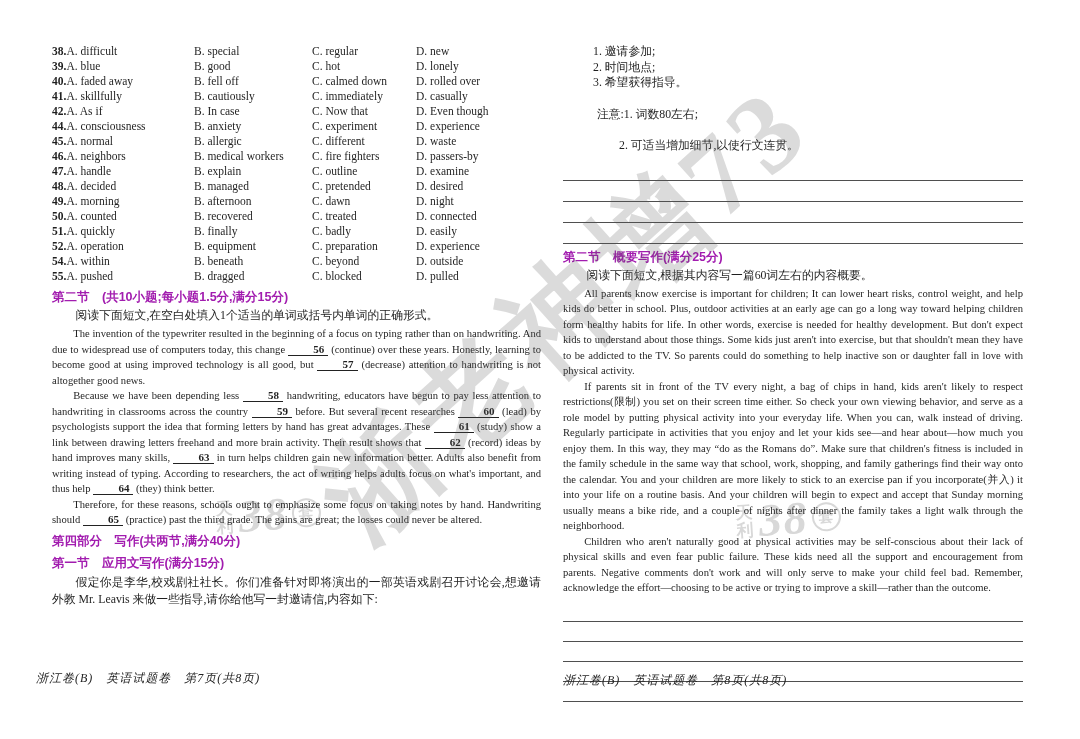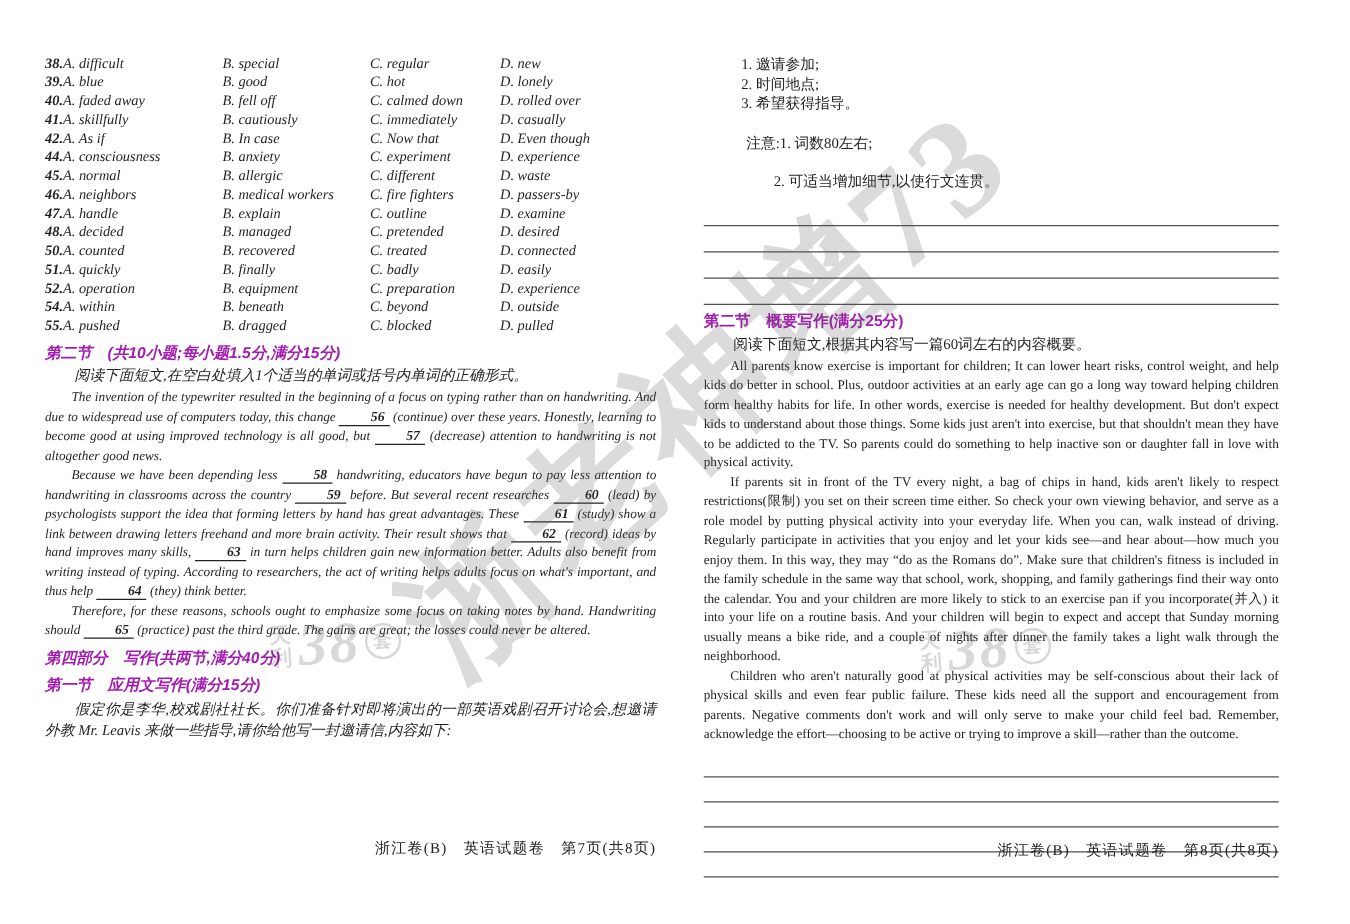--- a/index.html
+++ b/index.html
@@ -1,21 +1,21 @@
 <!DOCTYPE html>
 <html><head>
 <meta charset="utf-8">
 <style>
   html,body { margin:0; padding:0; background:#ffffff; }
   .sheet {
     position:relative; width:1080px; height:739px; background:#ffffff;
     overflow:hidden; font-family:"Liberation Serif", serif; color:#1f1f1f;
   }
   .page { position:absolute; top:44px; z-index:2; }
-  .page-left  { left:36px;  width:489px;font-style:italic; }
+  .page-left  { left:52px;  width:489px; }
   .page-right { left:563px; width:460px; }
 
   
   .opt-row { display:grid; grid-template-columns:142px 118px 104px 1fr;
              font-size:11.5px; line-height:15px; }
   .qnum { font-weight:bold; }
 
   h3.sec { font-family:"Liberation Sans", sans-serif; font-size:12.5px;
            font-weight:bold; margin:5px 0 2px; color:#a21caf; }
   .instr { margin:0 0 2px; text-indent:2em; font-size:11.8px; }
@@ -28,21 +28,21 @@
 
   .points p { margin:0; font-size:11.8px; line-height:15.5px; padding-left:30px; }
   .notice1 { margin:16px; font-size:11.8px; line-height:15.5px; padding-left:18px; }
   .notice2 { margin:0; font-size:11.8px; line-height:15.5px; padding-left:56px; }
 
   .wlines { margin:6px 0 4px; }
   .wline  { border-bottom:1px solid #4f4f4f; }
   .wlines-top .wline    { height:20px; }
   .wlines-bottom .wline { height:19px; }
 
-  .footer { position:absolute; z-index:2; text-align:right; 
+  .footer { position:absolute; z-index:2; text-align:left; font-style:italic;
             font-size:12px; letter-spacing:1px; color:#222; }
   .footer-left  { left:36px;  width:489px; top:670px; }
   .footer-right { left:563px; width:460px; top:672px; }
 
   
   .wm-diag { position:absolute; left:340px; top:440px; z-index:3;
              transform:rotate(-42deg); transform-origin:0 50%;
              font-size:112px; font-weight:bold; letter-spacing:8px;
              color:rgba(90,90,90,0.22); white-space:nowrap; pointer-events:none; }
   .wm-logo { position:absolute; z-index:3; display:flex; align-items:center;
@@ -132,20 +132,26 @@
           <span>C. outline</span>
           <span>D. examine</span>
         </div>
         <div class="opt-row">
           <span><span class="qnum">48.</span>A. decided</span>
           <span>B. managed</span>
           <span>C. pretended</span>
           <span>D. desired</span>
         </div>
         <div class="opt-row">
+          <span><span class="qnum">49.</span>A. morning</span>
+          <span>B. afternoon</span>
+          <span>C. dawn</span>
+          <span>D. night</span>
+        </div>
+        <div class="opt-row">
           <span><span class="qnum">50.</span>A. counted</span>
           <span>B. recovered</span>
           <span>C. treated</span>
           <span>D. connected</span>
         </div>
         <div class="opt-row">
           <span><span class="qnum">51.</span>A. quickly</span>
           <span>B. finally</span>
           <span>C. badly</span>
           <span>D. easily</span>

